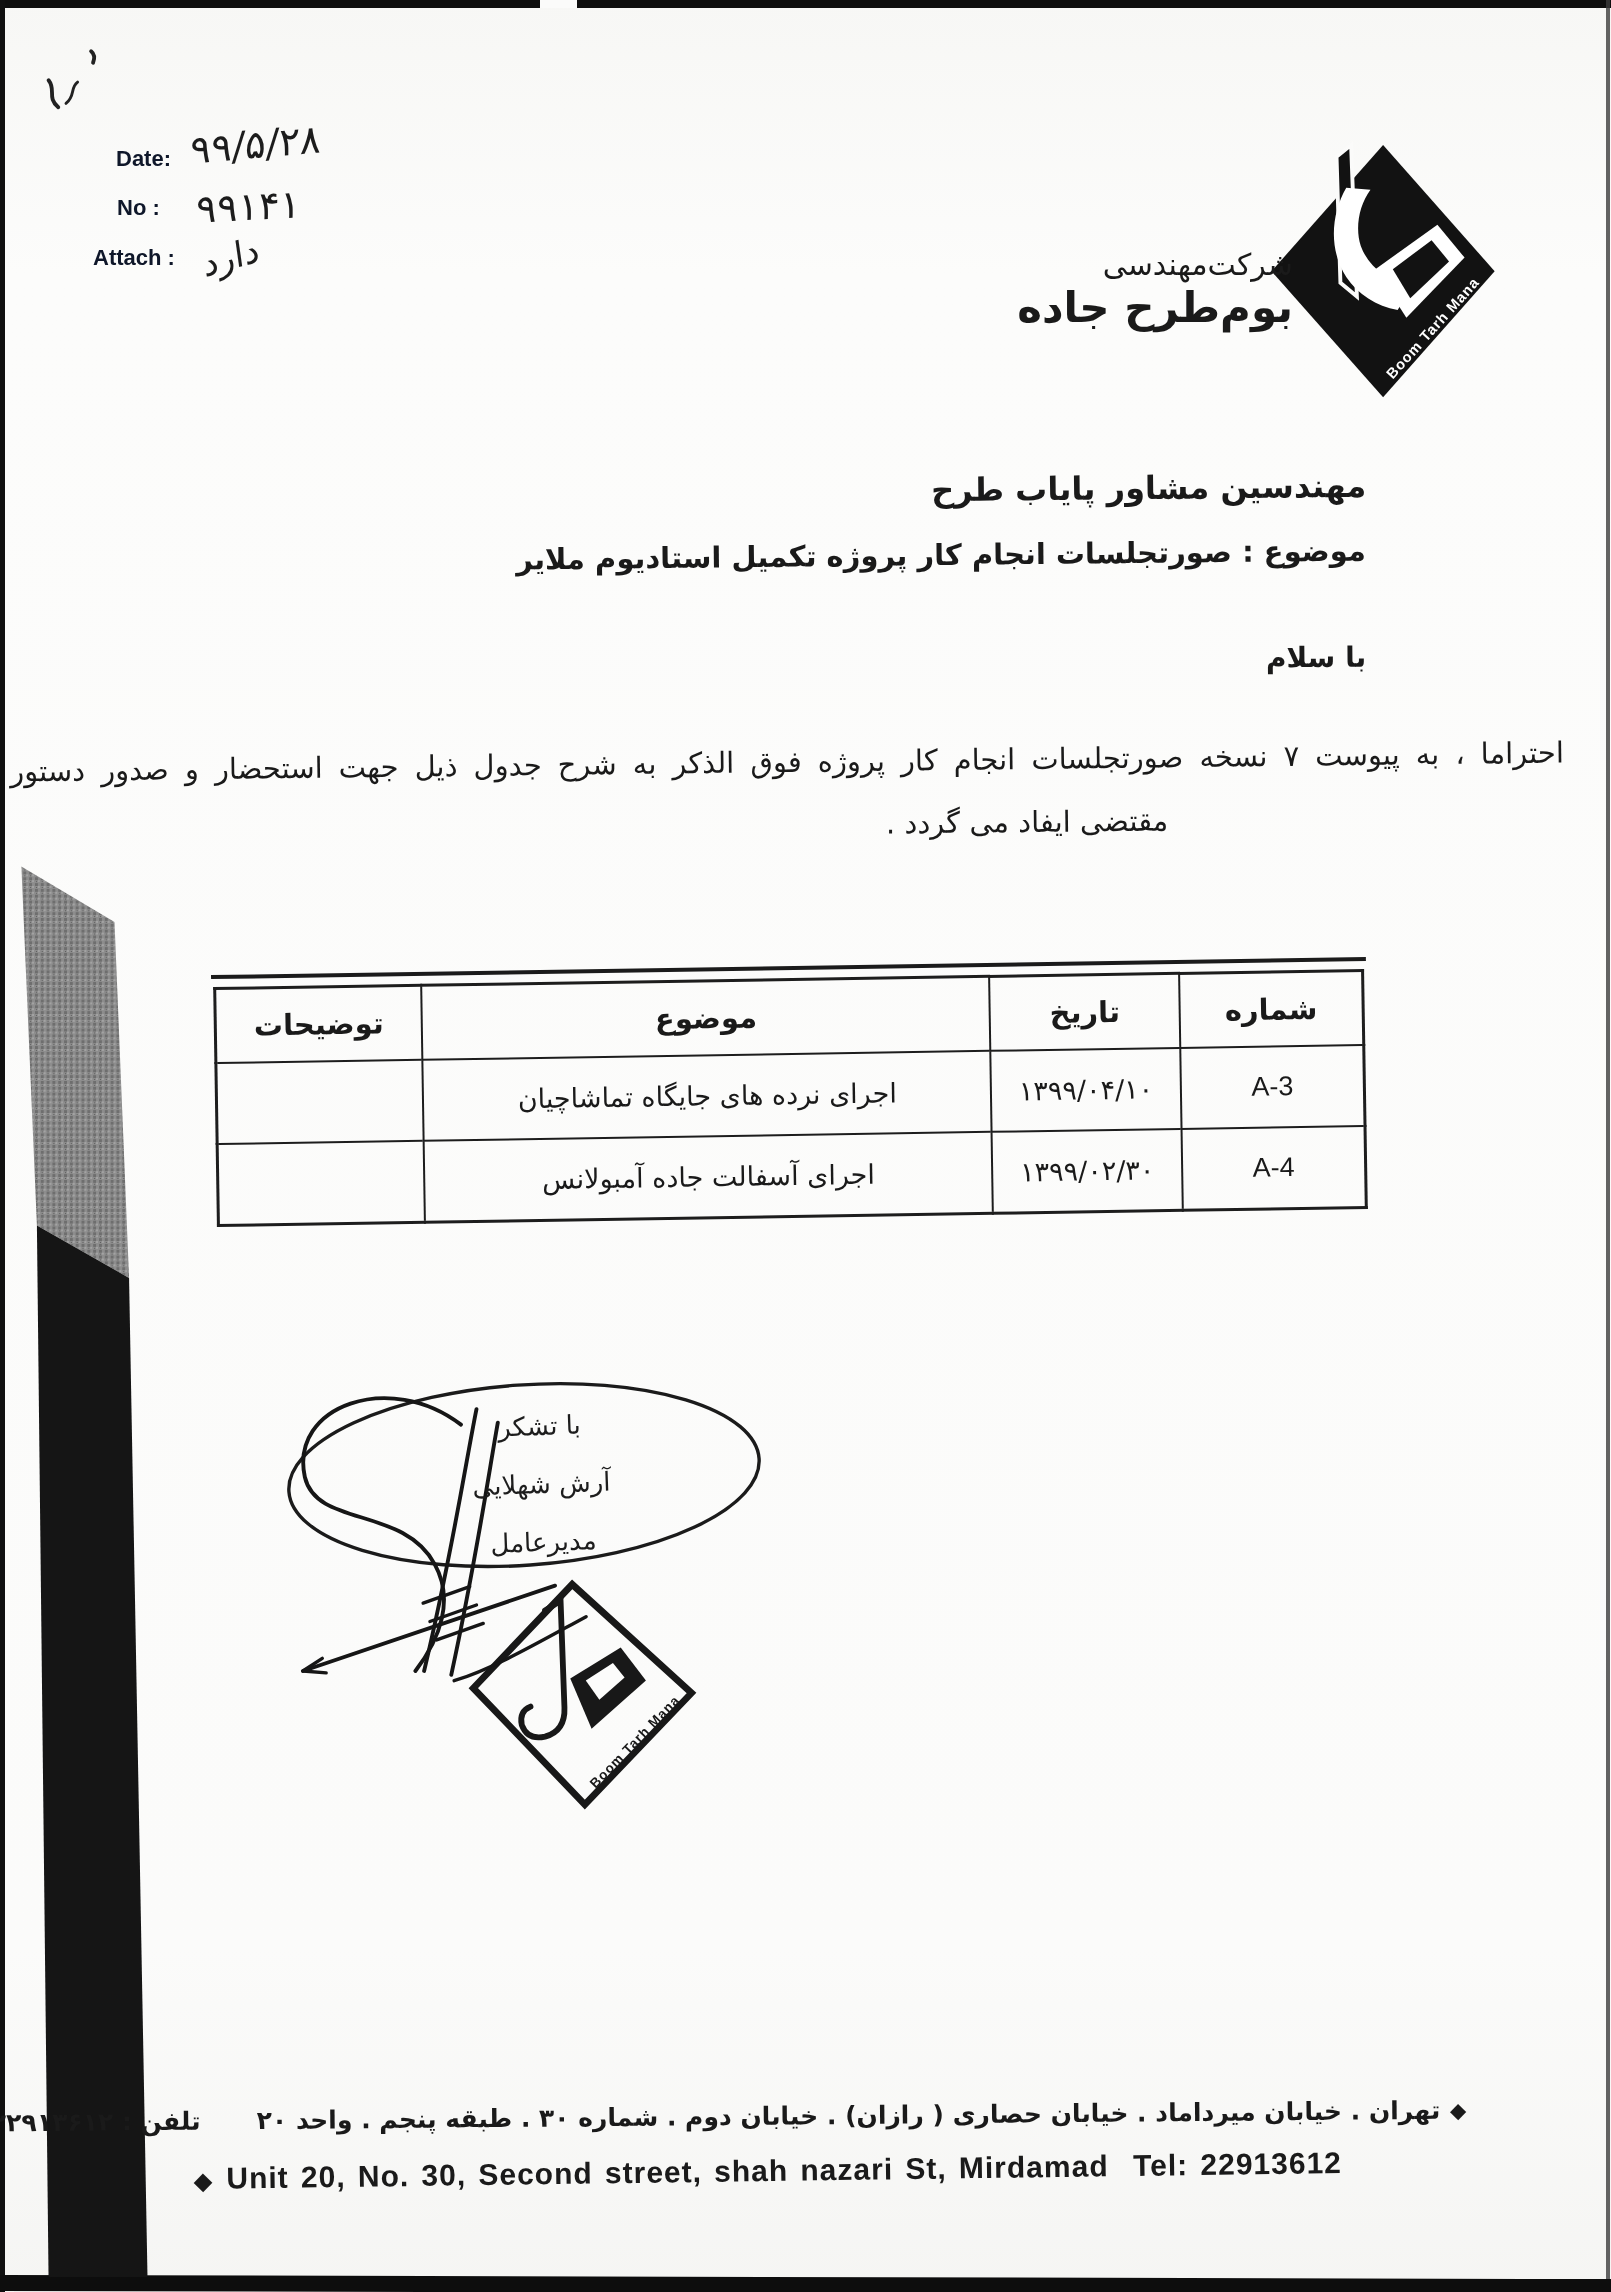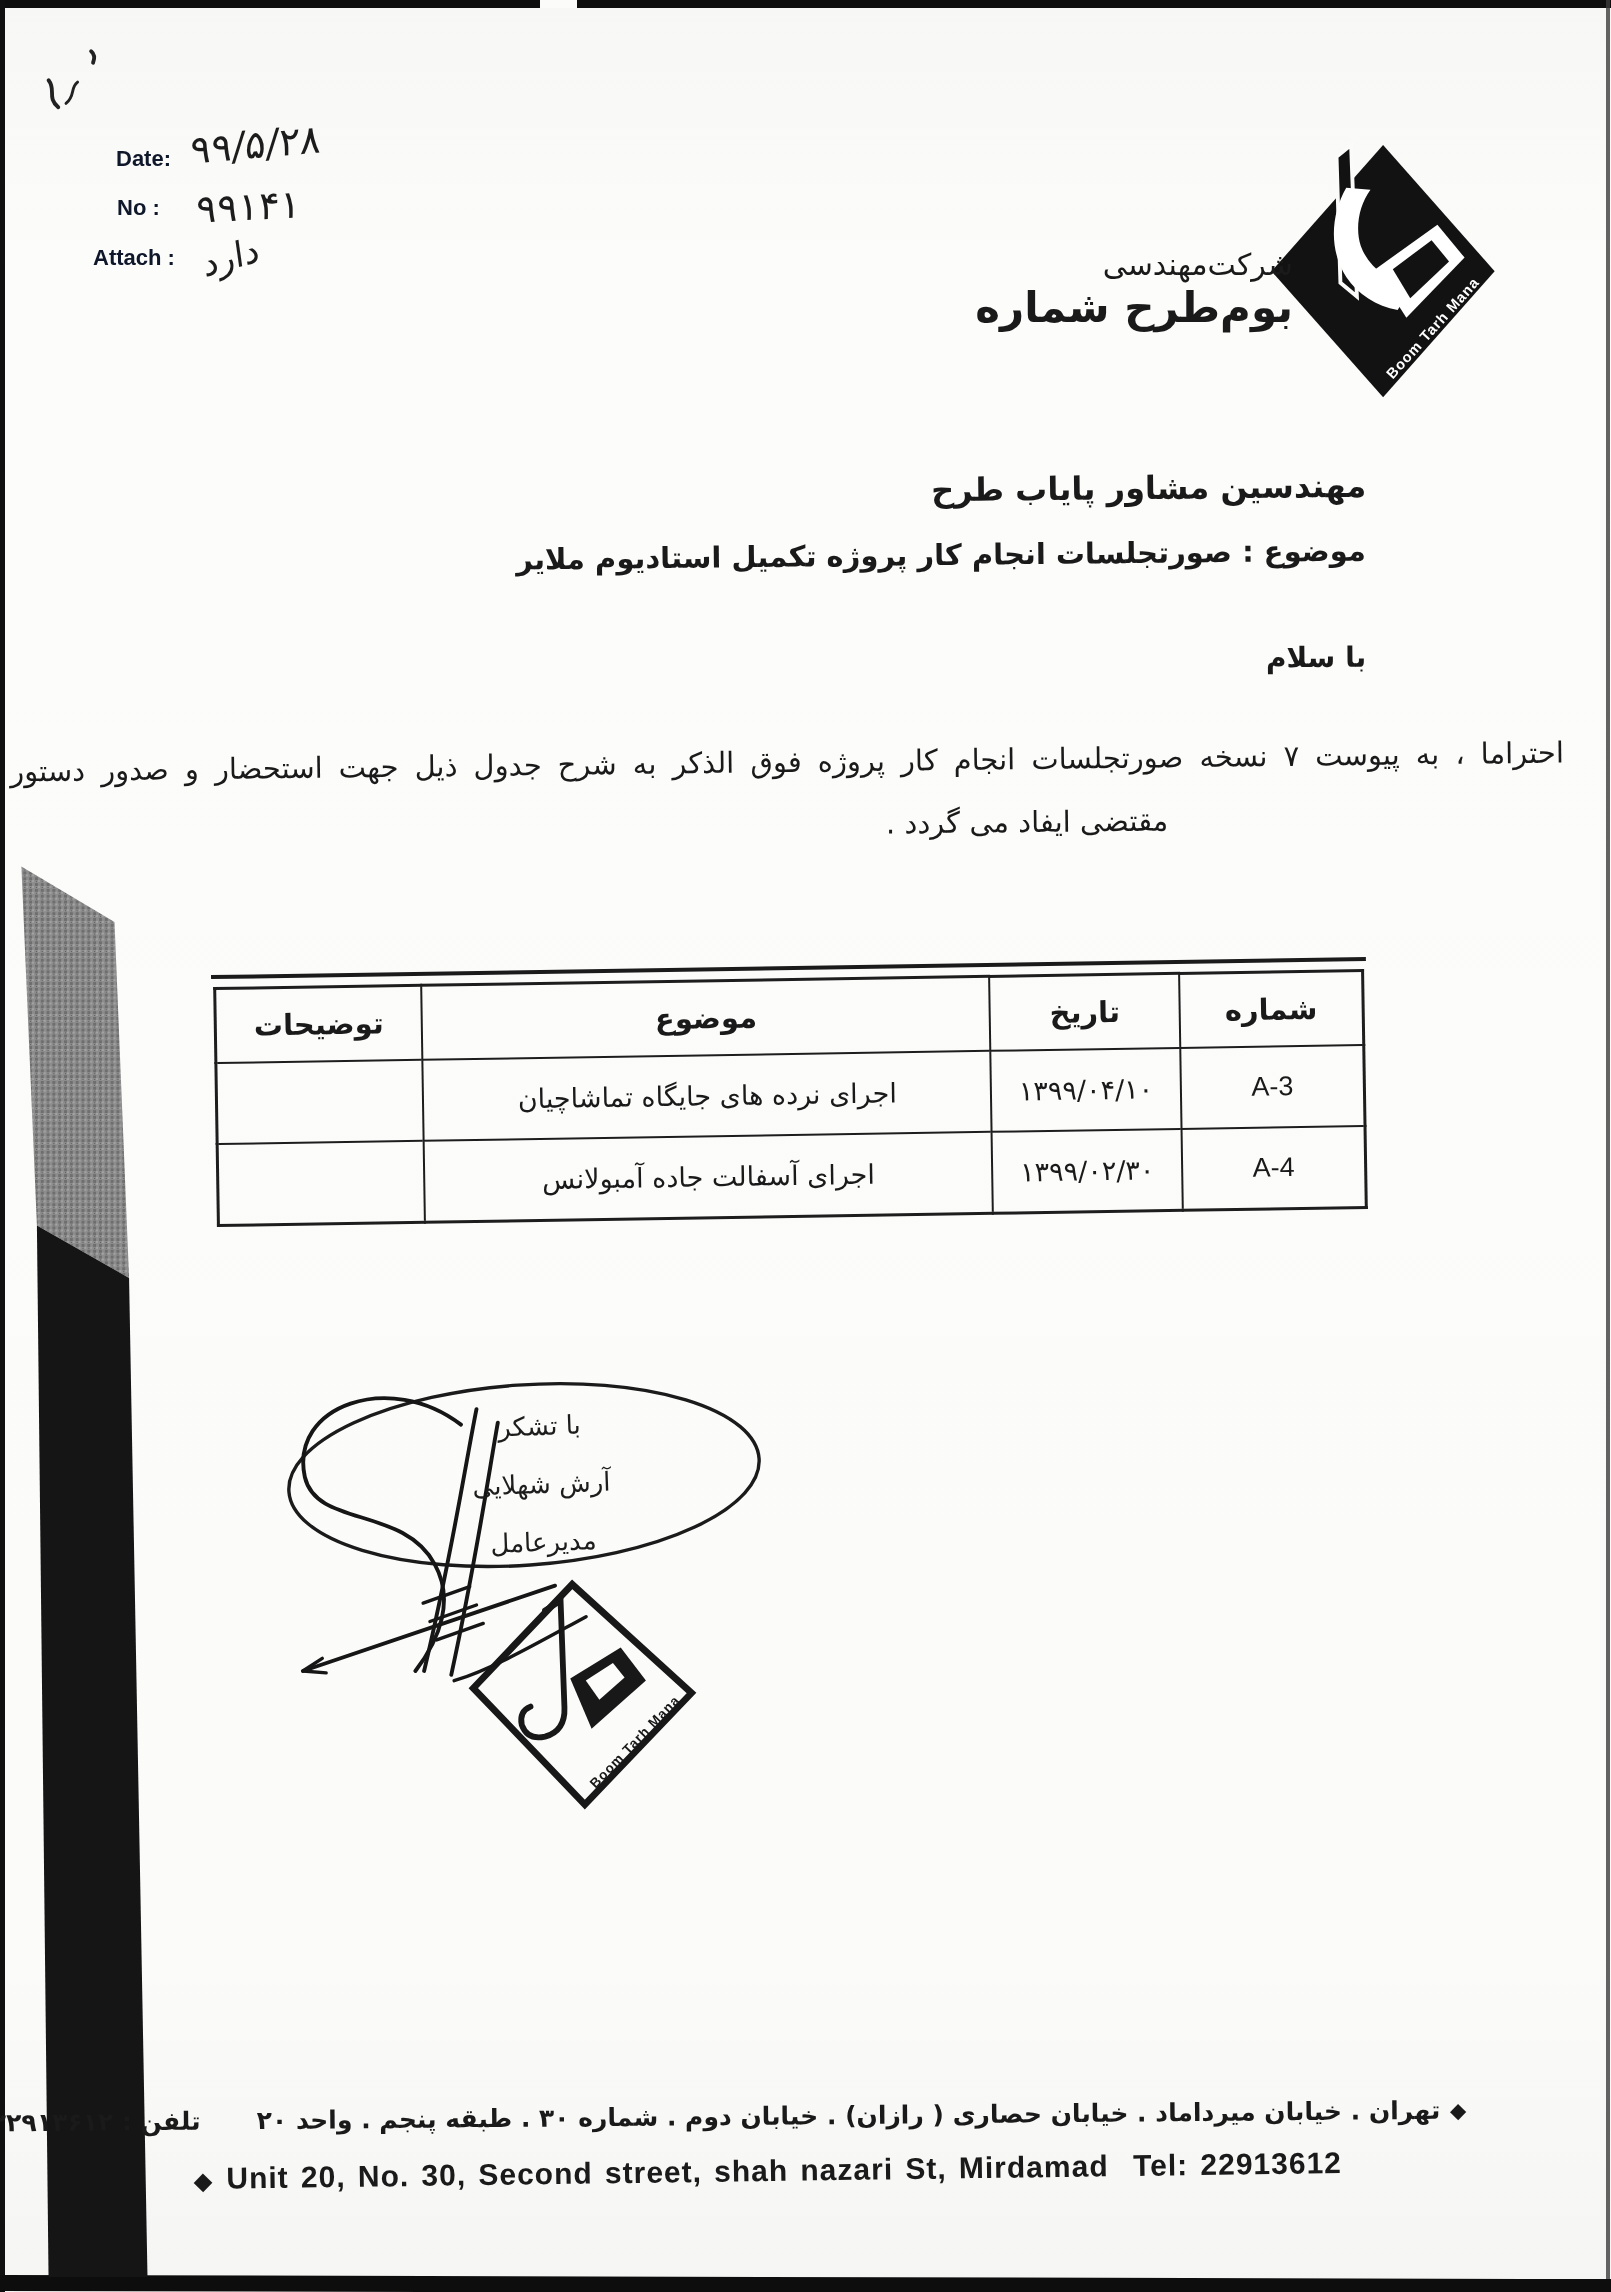--- a/index.html
+++ b/index.html
@@ -109,21 +109,21 @@
   <polygon points="140,30 255,160 140,290 25,160" fill="#121212"></polygon>
   <path d="M92,42 L107,30 L113,186 L96,172 Z" fill="#121212" stroke="#fbfbfa" stroke-width="4"></path>
   <path d="M102,74 C86,102 84,138 102,166 C114,184 133,196 155,200 L170,176 C145,170 125,156 117,134 C111,116 115,92 127,76 Z" fill="#ffffff"></path>
   <polygon points="132,158 196,112 224,146 164,208" fill="#ffffff"></polygon>
   <polygon points="150,158 190,128 208,150 168,188" fill="#121212"></polygon>
   <text transform="translate(150,272) rotate(-48)" font-family="Liberation Sans, sans-serif" font-size="15" font-weight="bold" fill="#ffffff" letter-spacing="1">Boom Tarh Mana</text>
 </svg>
 
 <div class="abs company-name fa">
   <div class="l1">شرکت‌مهندسی</div>
-  <div class="l2">بوم‌طرح شماره</div>
+  <div class="l2">بوم‌طرح جاده</div>
 </div>
 
 <div class="abs fa letter-line recipient">مهندسین مشاور پایاب طرح</div>
 <div class="abs fa letter-line subject">موضوع : صورتجلسات انجام کار پروژه تکمیل استادیوم ملایر</div>
 <div class="abs fa letter-line salutation">با سلام</div>
 <div class="abs fa letter-line body1">احتراما ، به پیوست ۷ نسخه صورتجلسات انجام کار پروژه فوق الذکر به شرح جدول ذیل جهت استحضار و صدور دستور</div>
 <div class="abs fa letter-line body2">مقتضی ایفاد می گردد .</div>
 
 <div class="abs tbl-wrap">
   <div class="tbl-topline"></div>

